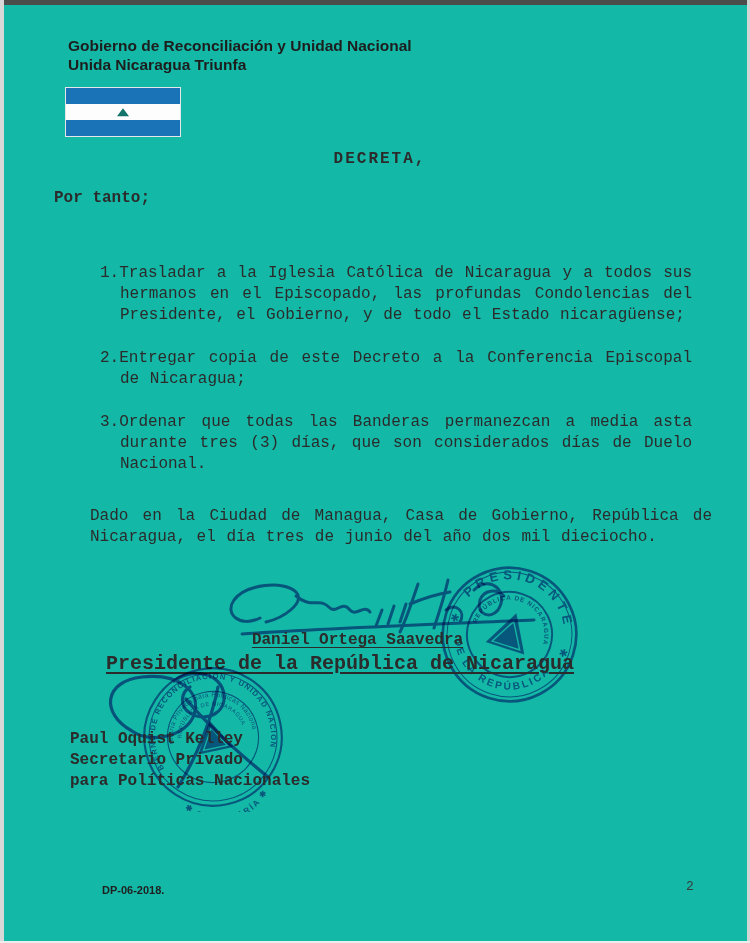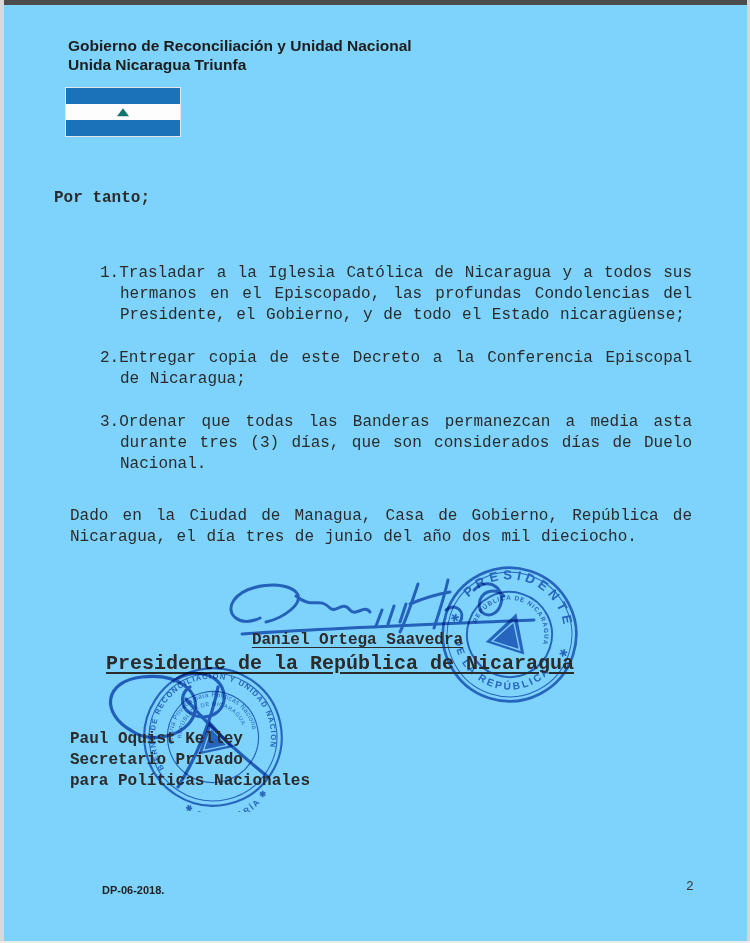--- a/index.html
+++ b/index.html
@@ -1,20 +1,20 @@
 <!DOCTYPE html>
 <html><head>
 <meta charset="utf-8">
 <style>
   * { margin:0; padding:0; box-sizing:border-box; }
   html,body { background:#e9e9e9; }
   .page {
     position:relative;
     width:750px; height:943px;
-    background:#7dd3fc;
+    background:#14b8a6;
     font-family:"Liberation Sans", sans-serif;
     color:#2b2b2b;
     overflow:hidden;
   }
   .edge-top   { position:absolute; left:0; top:0; width:100%; height:5px; background:#4c4c4c; }
   .edge-left  { position:absolute; left:0; top:0; width:4px; height:100%; background:#d8d8d8; }
   .edge-right { position:absolute; right:0; top:0; width:3px; height:100%; background:#d5d5d5; }
   .edge-bottom{ position:absolute; left:0; bottom:0; width:100%; height:2px; background:#ececec; }
 
   .header {
@@ -47,21 +47,21 @@
   .item  {
     font-size:16px; line-height:21px; text-align:justify;
     padding-left:20px; text-indent:-20px; margin-bottom:22px;
     word-spacing:1px;
   }
   .para {
     position:absolute; left:70px; width:622px;
     font-size:16px; line-height:21px; text-align:justify; word-spacing:1px;
   }
   .para-1 { top:450px; }
-  .para-2 { top:506px; }
+  .para-2 { top:506px;margin-left:20px; }
 
   .sig-layer { position:absolute; mix-blend-mode:multiply; }
 
   .signatory-name {
     position:absolute; left:245px; top:631px; width:225px;
     text-align:center; font-weight:bold; font-size:16px;
     font-family:"Liberation Mono","DejaVu Sans Mono",monospace;
     text-decoration:underline; text-underline-offset:3px;
     white-space:nowrap;
   }
@@ -98,20 +98,21 @@
   </div>
 
   <div class="flag">
     <div class="stripe-blue"></div>
     <div class="stripe-white">
       <span class="emblem"></span>
     </div>
     <div class="stripe-blue"></div>
   </div>
 
+  <div class="decree-heading mono">DECRETA,</div>
   <div class="por-tanto mono">Por tanto;</div>
 
   <div class="items">
     <div class="item mono">1.Trasladar a la Iglesia Católica de Nicaragua y a todos sus hermanos en el Episcopado, las profundas Condolencias del Presidente, el Gobierno, y de todo el Estado nicaragüense;</div>
     <div class="item mono">2.Entregar copia de este Decreto a la Conferencia Episcopal de Nicaragua;</div>
     <div class="item mono">3.Ordenar que todas las Banderas permanezcan a media asta durante tres (3) días, que son considerados días de Duelo Nacional.</div>
   </div>
 
   <div class="para para-2 mono">Dado en la Ciudad de Managua, Casa de Gobierno, República de Nicaragua, el día tres de junio del año dos mil dieciocho.</div>
 

